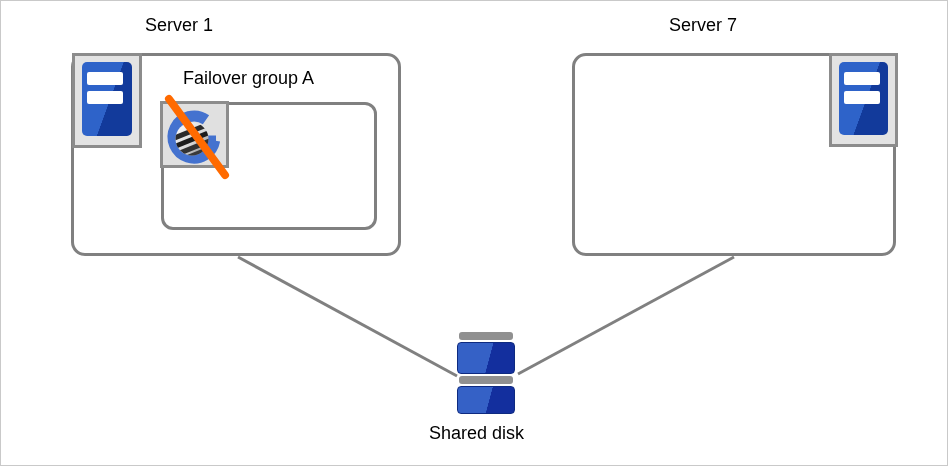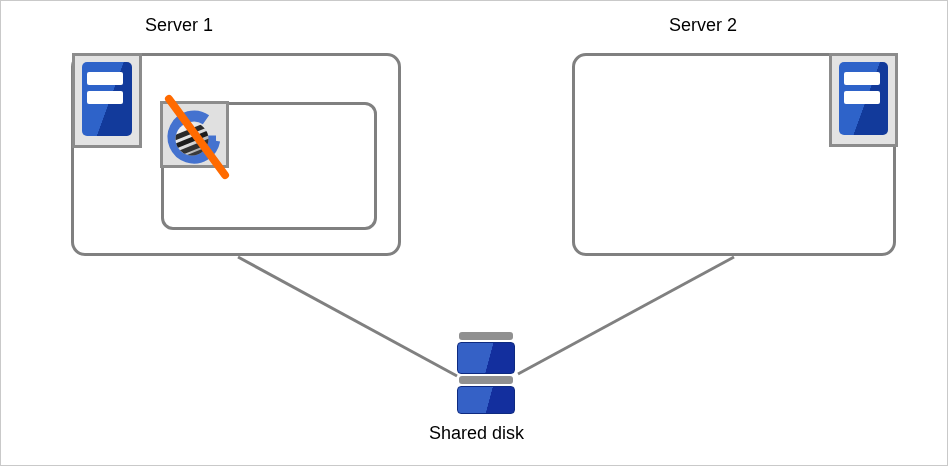--- a/index.html
+++ b/index.html
@@ -83,20 +83,21 @@
 
   <div class="lbl" style="left:144px; top:13px; width:160px;">Server 1</div>
   <div class="node-box" style="left:70px; top:52px; width:330px; height:203px;"></div>
   <div class="icon-plate" style="left:71px; top:52px; width:70px; height:95px;">
     <div class="tower">
       <div class="bar bar1"></div>
       <div class="bar bar2"></div>
     </div>
   </div>
 
+  <div class="lbl" style="left:182px; top:66px; width:180px;">Failover group A</div>
   <div class="group-box" style="left:160px; top:101px; width:216px; height:128px;"></div>
   <div class="appicon-plate">
     <svg width="63" height="61" viewBox="0 0 63 61">
       <defs>
         <linearGradient id="sph" x1="0" y1="0" x2="1" y2="1">
           <stop offset="0" stop-color="#ffffff"></stop>
           <stop offset="0.55" stop-color="#d8d8d8"></stop>
           <stop offset="1" stop-color="#7f7f7f"></stop>
         </linearGradient>
         <clipPath id="sphclip">
@@ -109,21 +110,21 @@
       <g clip-path="url(#sphclip)" transform="rotate(-22 29 35)">
         <rect x="8" y="25" width="44" height="5" fill="#2b2b2b"></rect>
         <rect x="8" y="33" width="44" height="5" fill="#1d1d1d"></rect>
         <rect x="8" y="41" width="44" height="5" fill="#333333"></rect>
         <rect x="8" y="48" width="44" height="4" fill="#3a3a3a"></rect>
       </g>
       <line x1="6" y1="-5" x2="62" y2="71" stroke="#ff6a00" stroke-width="8" stroke-linecap="round"></line>
     </svg>
   </div>
 
-  <div class="lbl" style="left:668px; top:13px; width:160px;">Server 2</div>
+  <div class="lbl" style="left:668px; top:13px; width:160px;">Server 7</div>
   <div class="node-box" style="left:571px; top:52px; width:324px; height:203px;"></div>
   <div class="icon-plate" style="left:828px; top:52px; width:69px; height:94px;">
     <div class="tower">
       <div class="bar bar1"></div>
       <div class="bar bar2"></div>
     </div>
   </div>
 
   <div class="disk">
     <div class="cap" style="top:0px;"></div>

